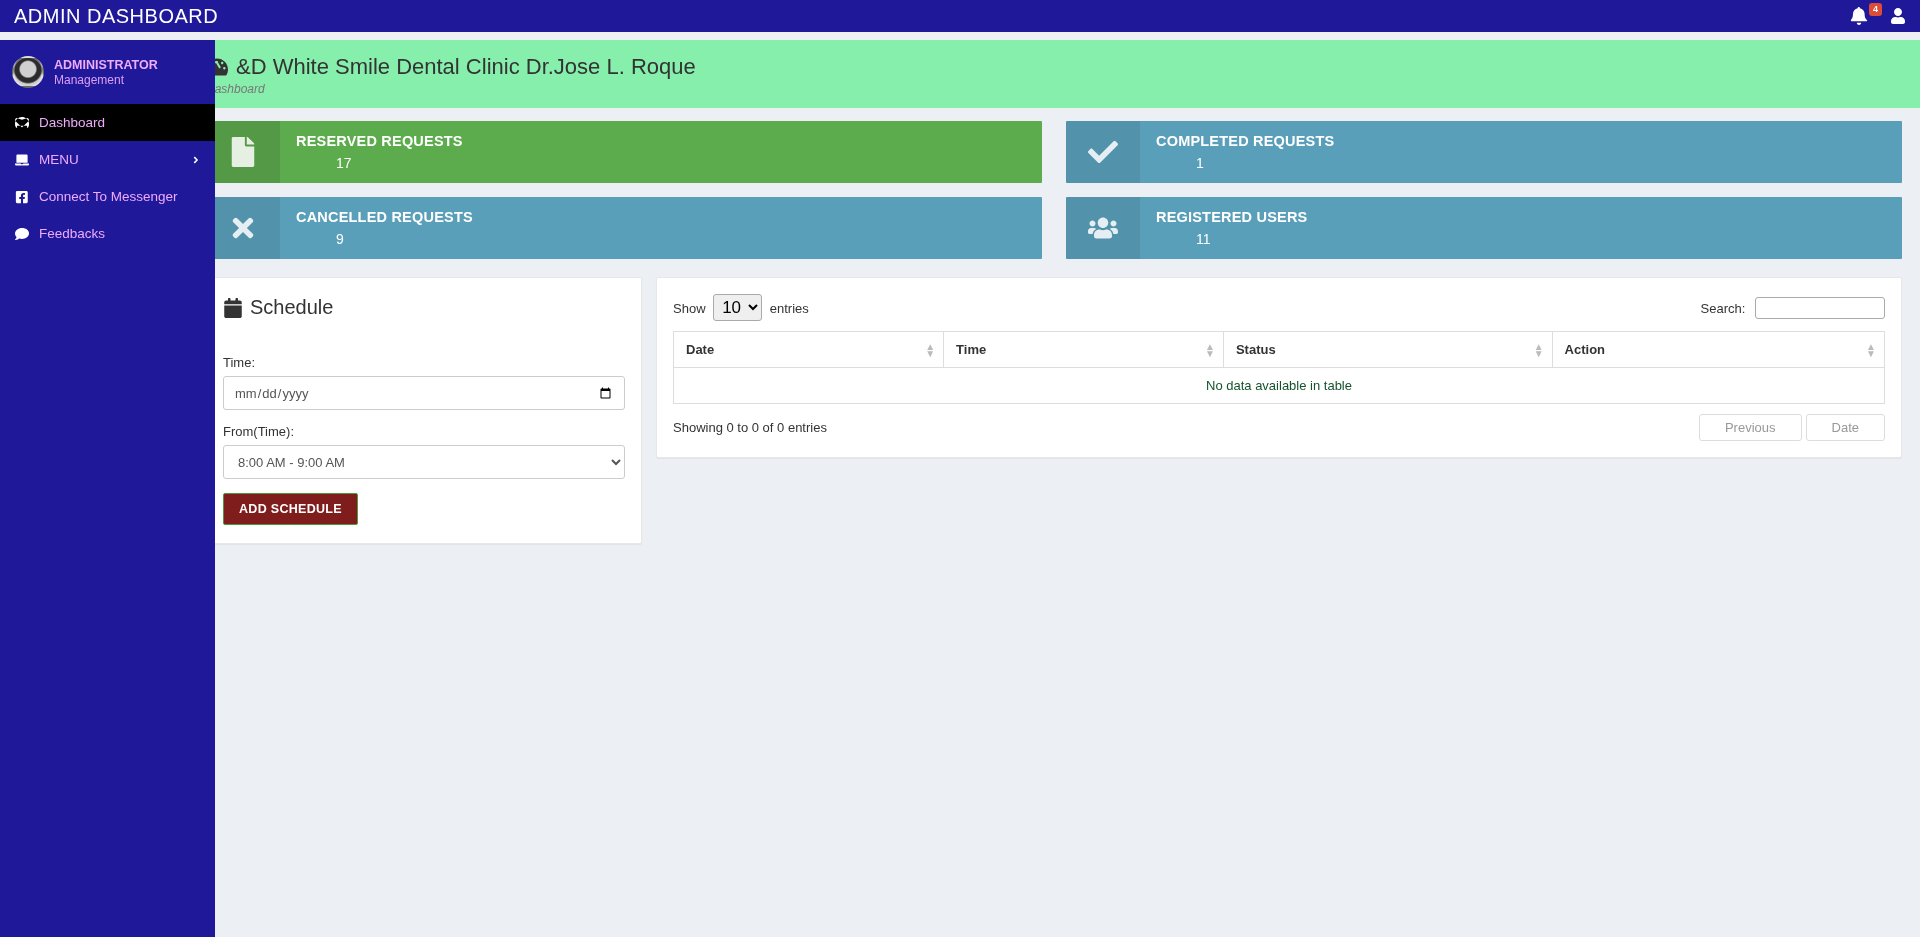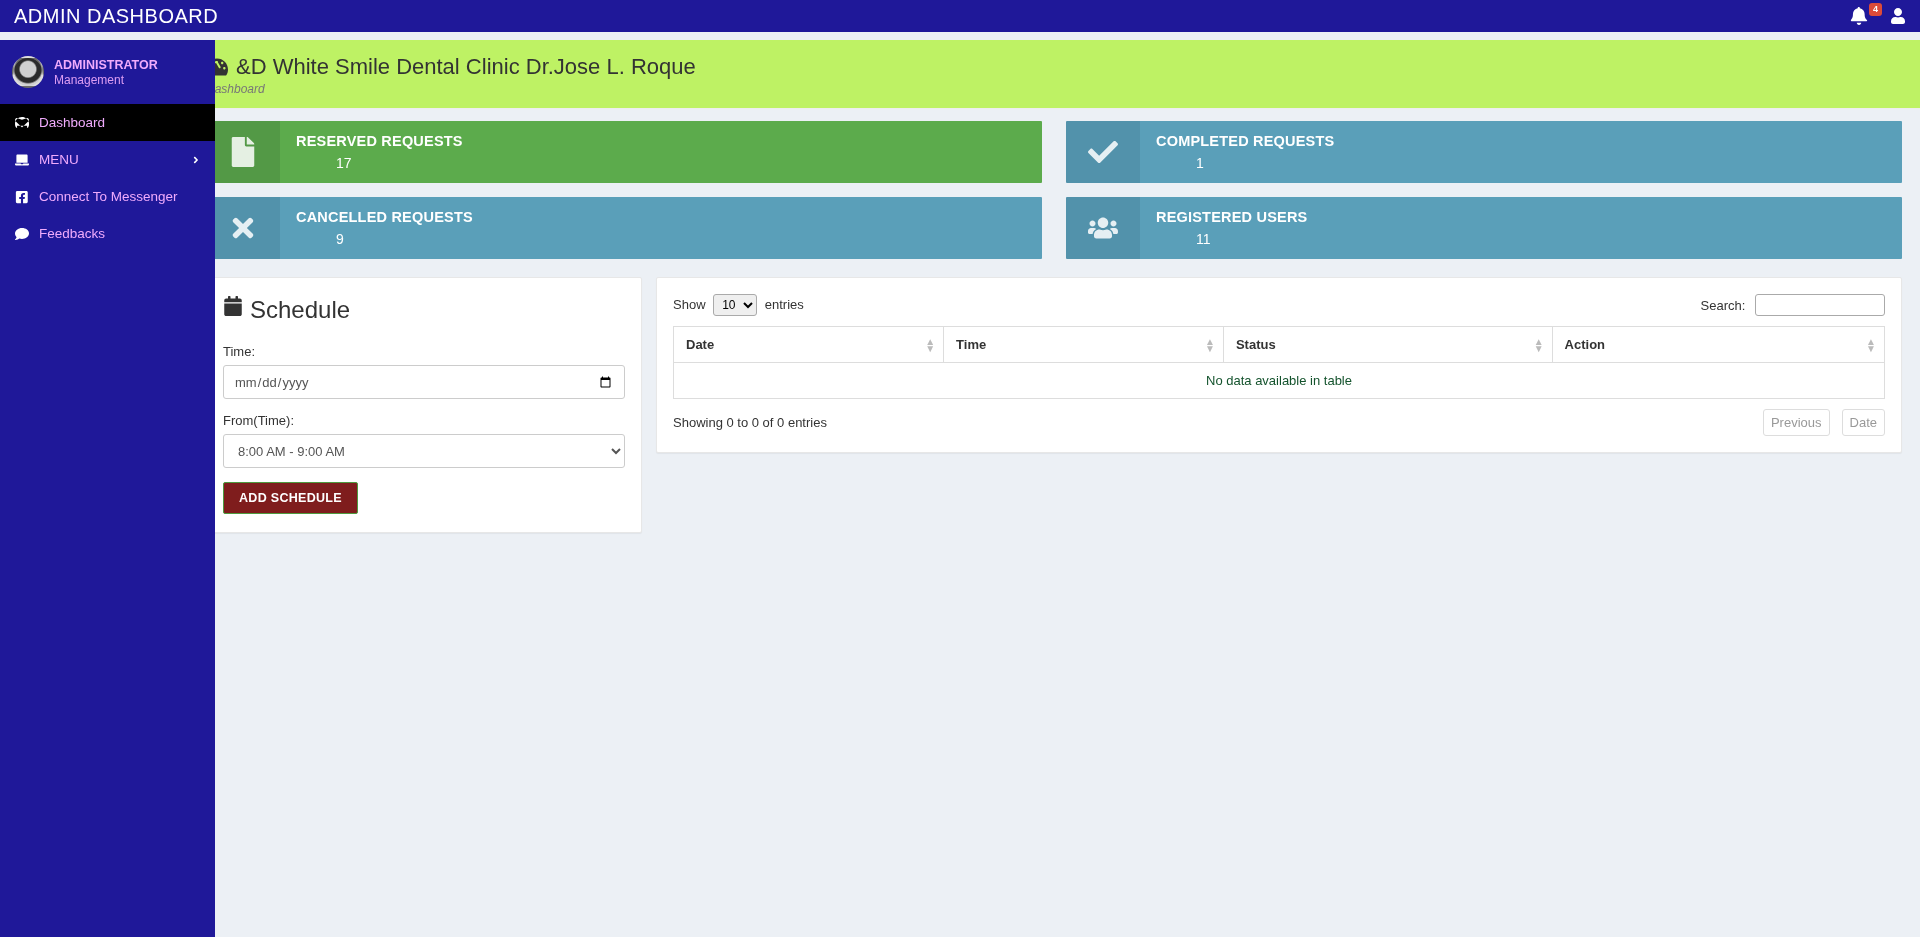--- a/index.html
+++ b/index.html
@@ -19,57 +19,57 @@
     .up-text .t1{font-size:12.5px;font-weight:700;line-height:1.2;}
     .up-text .t2{font-size:12px;opacity:.9;}
     .nav { list-style:none; }
     .nav li { display:flex; align-items:center; gap:10px; padding:11px 14px; font-size:13.5px; cursor:pointer; position:relative;}
     .nav li.active { background:#000; }
     .nav .ico { width:15px; height:15px; flex:0 0 15px; display:flex; align-items:center; justify-content:center; }
     .nav .ico svg{width:14px;height:14px;fill:#fff;}
     .nav .chev{position:absolute;right:14px;width:10px;height:10px;fill:#fff;}
     
     .content { margin-left:188px; margin-top:40px; }
-    .page-hdr { background:#bef264; padding:14px 18px 12px; border-bottom:1px solid #eee;}
+    .page-hdr { background:#86efac; padding:14px 18px 12px; border-bottom:1px solid #eee;}
     .page-hdr h1{font-size:22px;font-weight:500;color:#333;display:flex;align-items:center;gap:8px;}
     .page-hdr .sub{font-size:12px;font-style:italic;color:#777;margin-top:2px;}
     .dash-icon{width:22px;height:22px;fill:#333;}
     .body-pad{padding:12px 18px;}
     
     .row{display:flex;gap:24px;}
     .col{flex:1;}
     .info-card{display:flex;margin-bottom:14px;cursor:pointer;border-radius:1px;overflow:hidden;}
     .ic-icon{width:74px;display:flex;align-items:center;justify-content:center;}
     .ic-body{flex:1;padding:12px 16px;color:#fff;}
     .ic-body .lbl{font-size:14.5px;font-weight:700;letter-spacing:.2px;}
     .ic-body .val{font-size:14px;margin-top:6px;margin-left:40px;}
     .c-green .ic-icon{background:#539946;} .c-green .ic-body{background:#5cab4c;}
     .c-blue  .ic-icon{background:#5292ab;} .c-blue  .ic-body{background:#5a9fb9;}
     .ic-icon svg{width:30px;height:30px;fill:#fff;fill-opacity:.85;}
     
     .panel-row{display:flex;gap:14px;margin-top:4px;align-items:flex-start;}
     .panel{background:#fff;border:1px solid #e7e7e7;border-radius:2px;box-shadow:0 1px 1px rgba(0,0,0,.05);}
     .pnl-schedule{flex:0 0 436px;padding:18px 16px;}
-    .pnl-schedule h2{font-size:24px;font-weight:500;display:flex;gap:7px;margin-bottom:20px;}
+    .pnl-schedule h2{font-size:20px;font-weight:500;display:flex;align-items:center;gap:7px;margin-bottom:36px;}
     .pnl-schedule h2 svg{width:20px;height:20px;fill:#333;}
     .fgroup{margin-bottom:14px;font-size:13px;}
     .fgroup label{display:block;margin-bottom:6px;color:#333;}
     .fgroup input,.fgroup select{width:100%;height:34px;border:1px solid #ccc;border-radius:3px;padding:4px 10px;font-size:13px;color:#555;background:#fff;}
     .btn-green{background:#7f1d1d;border:1px solid #4e9a3f;color:#fff;font-size:12.5px;font-weight:700;letter-spacing:.3px;padding:8px 15px;border-radius:2px;cursor:pointer;}
     .pnl-table{flex:1;padding:16px;}
     .dt-top{display:flex;align-items:center;justify-content:space-between;font-size:13px;color:#333;margin-bottom:10px;}
-    .dt-top select{border:1px solid #aaa;border-radius:3px;padding:2px 4px;font-size:12px;margin:0 4px;}
+    .dt-top select{border:1px solid #aaa;border-radius:3px;padding:2px 4px;font-size:17px;margin:0 4px;}
     .dt-top input{border:1px solid #aaa;border-radius:3px;height:22px;width:130px;padding:2px 4px;margin-left:6px;}
     table.dt{width:100%;border-collapse:collapse;font-size:13px;}
     table.dt th{text-align:left;border:1px solid #ddd;padding:10px 12px;font-weight:600;background:#fff;position:relative;}
     table.dt td{border:1px solid #ddd;padding:10px 12px;text-align:center;color:#14532d;}
     .sort-icons{position:absolute;right:8px;top:50%;transform:translateY(-50%);font-size:10px;line-height:7px;color:#bbb;}
     .dt-bottom{display:flex;justify-content:space-between;align-items:center;margin-top:10px;font-size:13px;color:#333;}
     .pagi{display:flex;gap:4px;}
-    .pagi button{border:1px solid #ddd;background:#fff;color:#999;padding:5px 7px;border-radius:3px;font-size:13px;cursor:pointer;margin-left:8px;}
+    .pagi button{border:1px solid #ddd;background:#fff;color:#999;padding:5px 25px;border-radius:3px;font-size:13px;cursor:pointer;}
   </style>
 </head>
 <body>
 
 <div class="header">
   <div class="brand">ADMIN DASHBOARD</div>
   <div class="hdr-right">
     <div class="bell-wrap">
       <svg class="bell-icon" viewBox="0 0 448 512">
           <path d="M224 512c35 0 64-29 64-64H160c0 35 29 64 64 64zm215-149c-20-22-55-55-55-163 0-82-57-148-134-163V32c0-18-14-32-32-32s-32 14-32 32v5C109 52 52 118 52 200c0 108-35 141-55 163-9 10-8 25 3 34 5 4 12 7 19 7h410c7 0 14-3 19-7 11-9 12-24 3-34z"></path>

